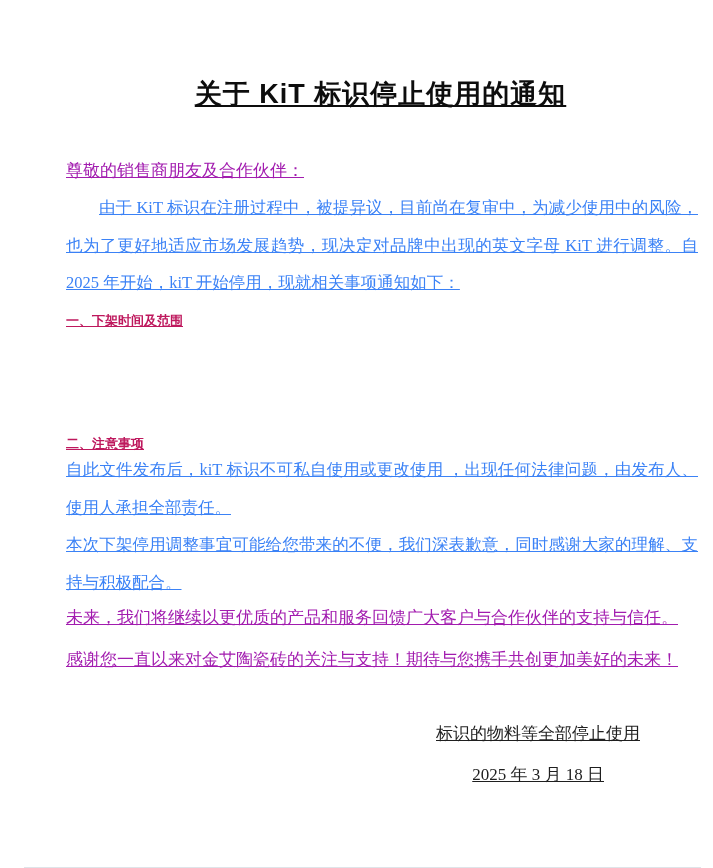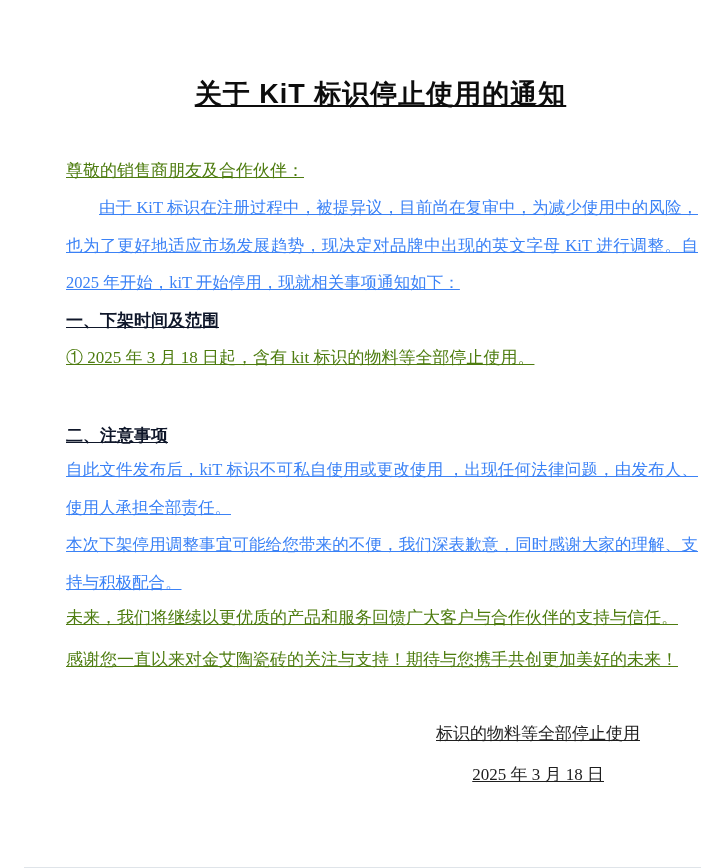--- a/index.html
+++ b/index.html
@@ -24,41 +24,41 @@
     font-size: 27px;
     line-height: 34px;
     color: #0d0d0d;
     letter-spacing: 1px;
   }
   .line {
     position: absolute;
     left: 30px;
     font-size: 17px;
     line-height: 23px;
-    color: #4d7c0f;
+    color: #a21caf;
     white-space: nowrap;
   }
   .para {
     position: absolute;
     left: 30px;
     width: 656px;
     font-size: 16.5px;
     line-height: 37.6px;
     text-align: justify;
     color: #3b82f6;
   }
   .para.indent { text-indent: 2em; }
   .heading {
     position: absolute;
     left: 30px;
     font-family: "Liberation Sans", "DejaVu Sans", sans-serif;
     font-weight: 700;
-    font-size: 17px;
+    font-size: 13px;
     line-height: 23px;
-    color: #0f172a;
+    color: #be185d;
     white-space: nowrap;
   }
   .sign-company {
     position: absolute;
     right: 85px;
     top: 686px;
     font-size: 17px;
     line-height: 23px;
     white-space: nowrap;
   }
@@ -103,24 +103,23 @@
 <div class="page">
 
   <h1 class="doc-title">关于 KiT 标识停止使用的通知</h1>
 
   <div class="line" style="top:123px;">尊敬的销售商朋友及合作伙伴：</div>
 
   <p class="para indent" style="top:153px;">由于 KiT 标识在注册过程中，被提异议，目前尚在复审中，为减少使用中的风险，也为了更好地适应市场发展趋势，现决定对品牌中出现的英文字母 KiT 进行调整。自 2025 年开始，kiT 开始停用，现就相关事项通知如下：</p>
 
   <div class="heading" style="top:273px;">一、下架时间及范围</div>
 
-  <div class="line" style="top:310px;">① 2025 年 3 月 18 日起，含有 kit 标识的物料等全部停止使用。</div>
 
 
-  <div class="heading" style="top:388px;">二、注意事项</div>
+  <div class="heading" style="top:396px;">二、注意事项</div>
 
   <p class="para" style="top:490px;">本次下架停用调整事宜可能给您带来的不便，我们深表歉意，同时感谢大家的理解、支持与积极配合。</p>
 
   <p class="para" style="top:415px;">自此文件发布后，kiT 标识不可私自使用或更改使用 ，出现任何法律问题，由发布人、使用人承担全部责任。</p>
 
   <div class="line" style="top:570px;">未来，我们将继续以更优质的产品和服务回馈广大客户与合作伙伴的支持与信任。</div>
 
   <div class="line" style="top:612px;">感谢您一直以来对金艾陶瓷砖的关注与支持！期待与您携手共创更加美好的未来！</div>
 
   <div class="sign-company">标识的物料等全部停止使用</div>

